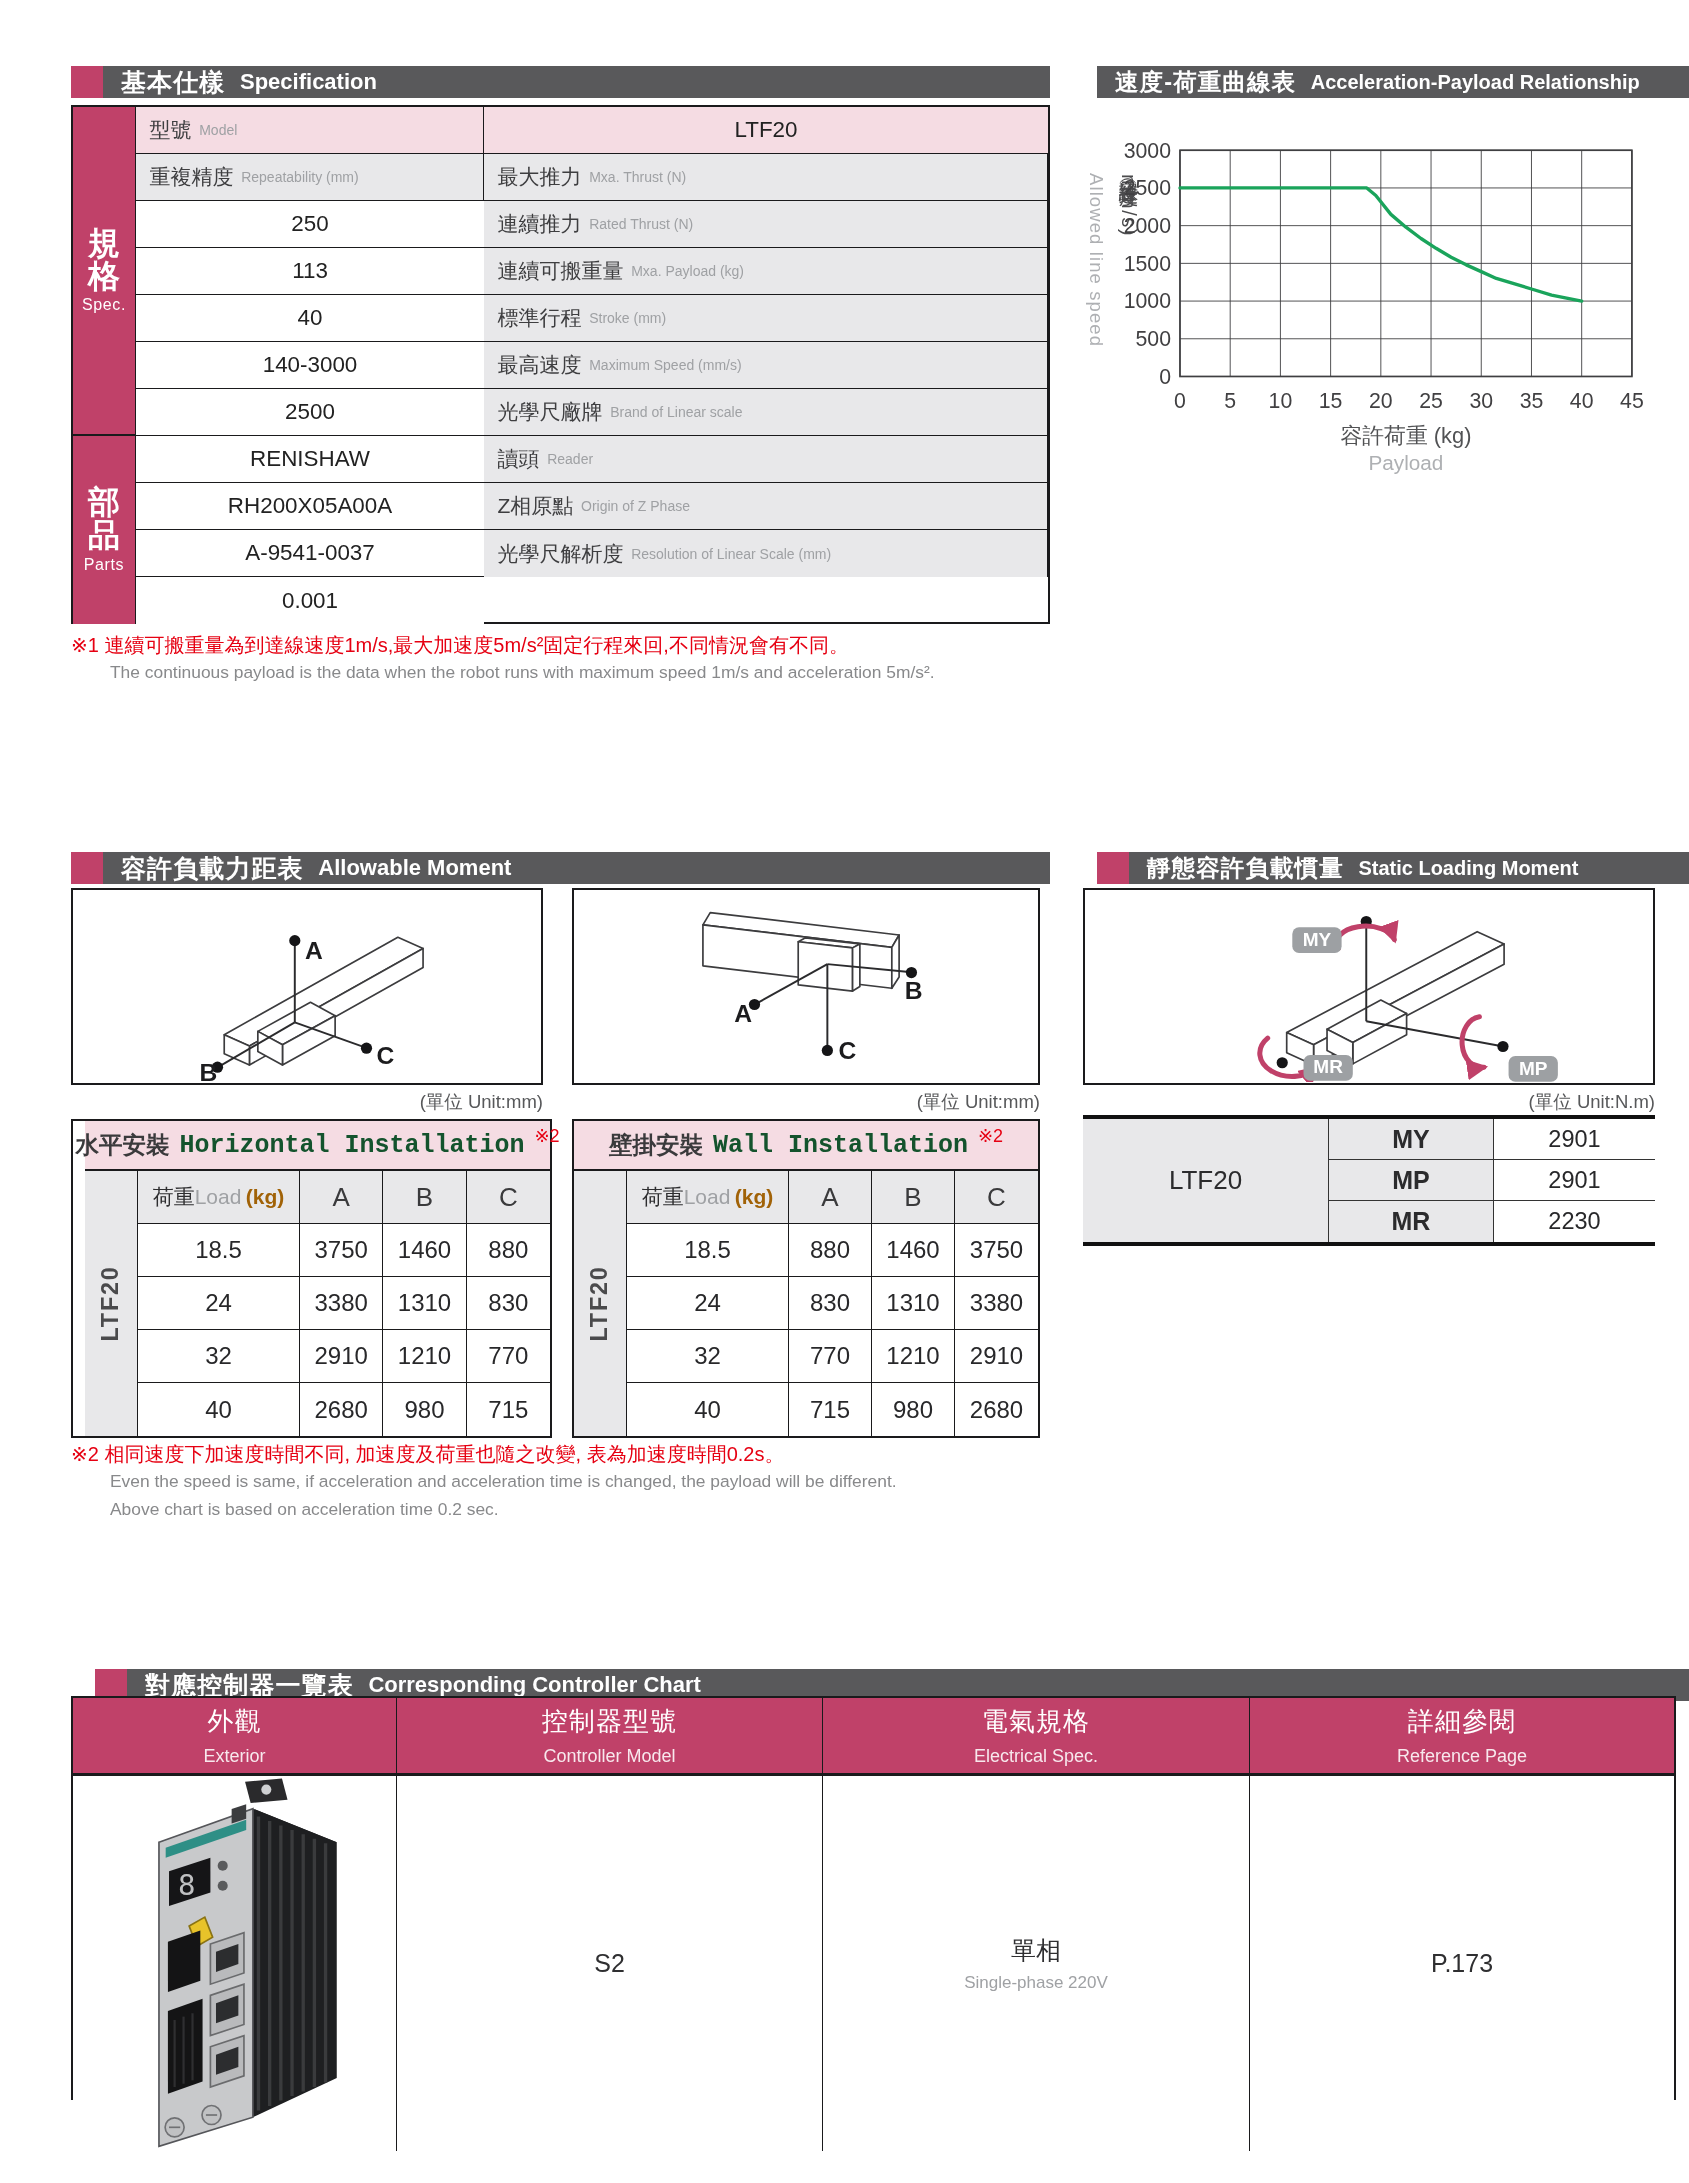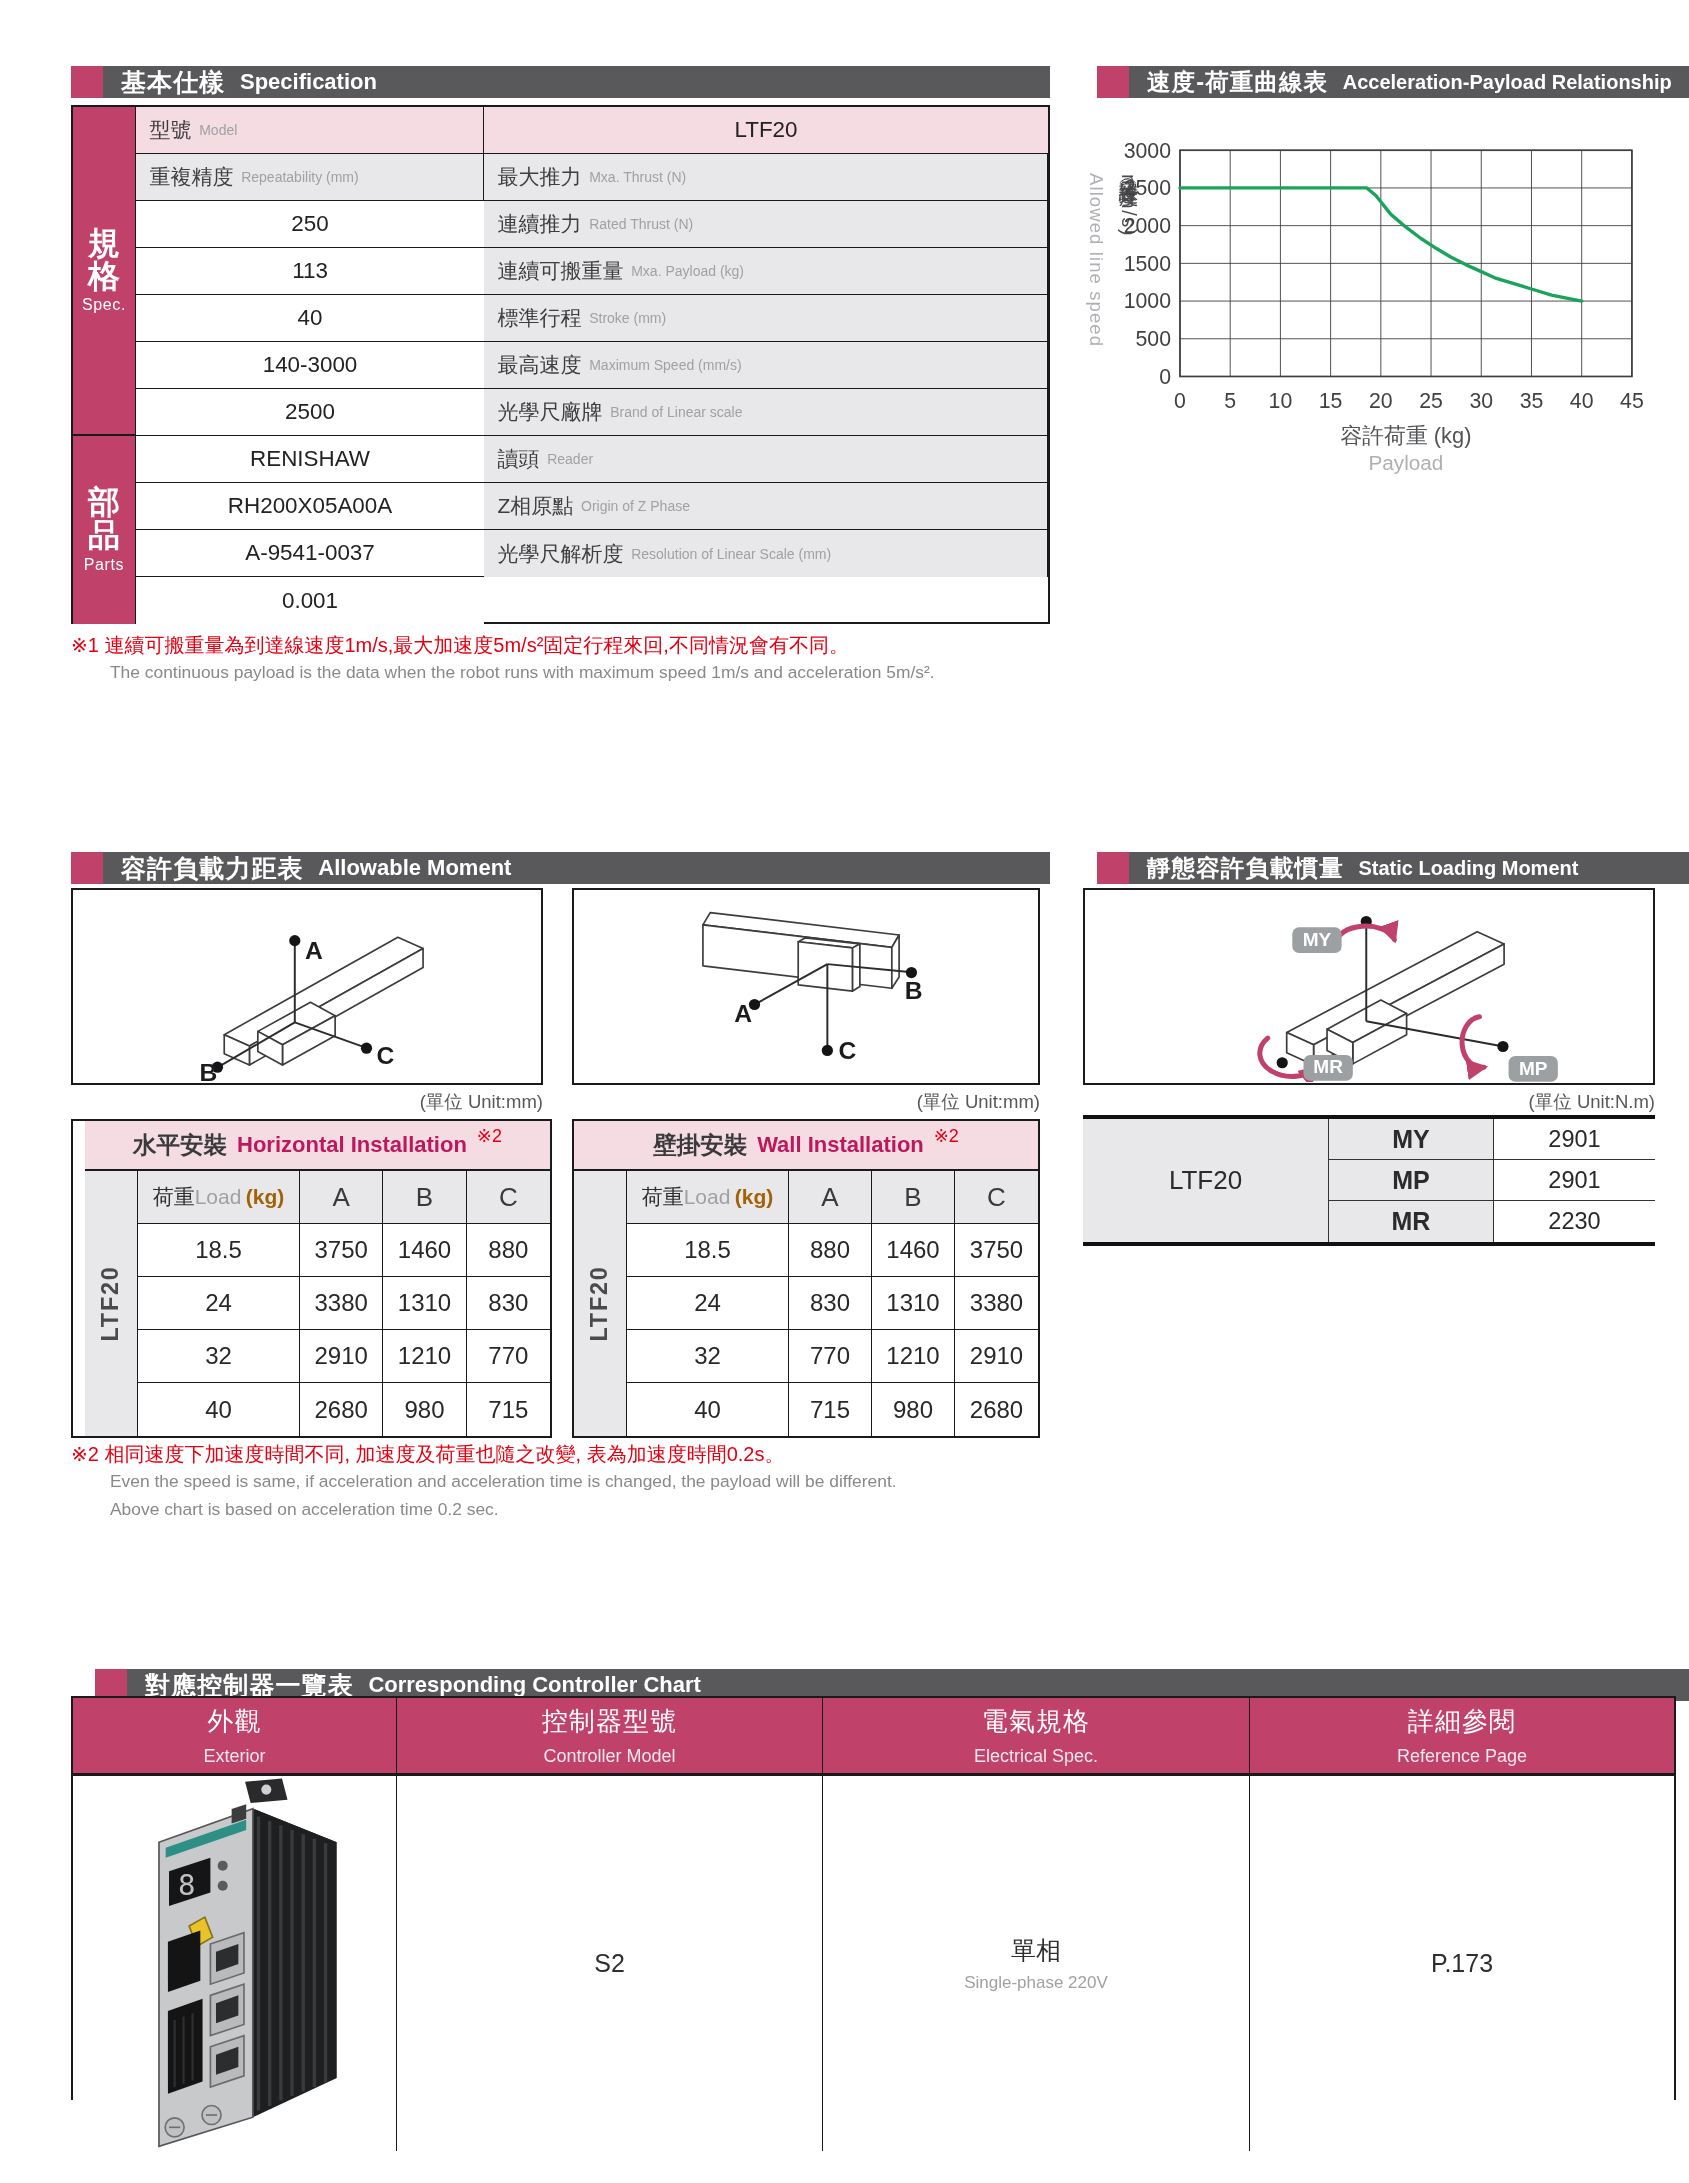--- a/index.html
+++ b/index.html
@@ -61,21 +61,21 @@
   .rot{fill:none;stroke:#c04169;stroke-width:9;stroke-linecap:round;}
   .badge{fill:#9da0a3;}
   .btxt{font-size:34px;font-weight:bold;fill:#fff;}
   .unitlab{position:absolute;text-align:right;font-size:18.5px;color:#57585a;}
 
   
   .itable{position:absolute;border:2.8px solid #1a1a1c;box-sizing:border-box;background:#fff;}
   .ititle{height:48px;background:#f5dce3;border-bottom:2.2px solid #1a1a1c;display:flex;
           align-items:center;justify-content:center;gap:10px;white-space:nowrap;}
   .ititle .zh{font-size:23.5px;font-weight:bold;color:#3a3a3c;}
-  .ititle .en{font-size:22px;font-weight:bold;color:#be185d;}
+  .ititle .en{font-size:25px;font-weight:bold;color:#14532d;font-family:Liberation Mono, monospace;}
   .ititle .ref{font-size:18px;color:#e60012;transform:translateY(-9px);}
   .igrid{display:grid;grid-template-rows:53px repeat(4,53px);}
   .hcols{grid-template-columns:53px 162px 1fr 1fr 1fr;}
   .model-cell{grid-row:1/6;grid-column:1;background:#e8e8ea;border-right:1.7px solid #1a1a1c;
               display:flex;align-items:center;justify-content:center;}
   .model-cell span{transform:rotate(-90deg);font-size:23.5px;font-weight:600;color:#4a4a4c;letter-spacing:1.7px;}
   .ih{background:#e8e8ea;border-bottom:1.7px solid #1a1a1c;border-right:1.1px solid #1a1a1c;
       display:flex;align-items:center;justify-content:center;font-size:26px;color:#3a3a3c;white-space:nowrap;}
   .ih .hz{font-size:21px;color:#2e2e30;}
   .ih .he{font-size:21px;color:#9fa1a4;}
@@ -114,21 +114,21 @@
 <div class="page">
 
   <div class="secbar" style="left:71px;top:52px;width:979px;">
     <div class="accent"></div>
     <div class="bartext">
       <span class="zh">基本仕樣</span>
       <span class="en">Specification</span>
     </div>
   </div>
 
-  <div class="secbar" style="left:1097px;top:52px;width:593px;">
+  <div class="secbar" style="left:1097px;top:52px;width:593px;flex-direction:column;">
     <div class="accent"></div>
     <div class="bartext small">
       <span class="zh">速度-荷重曲線表</span>
       <span class="en">Acceleration-Payload Relationship</span>
     </div>
   </div>
 
   <div class="spec-table">
     <div class="sideband side-spec">
       <span class="bigzh">規</span>

